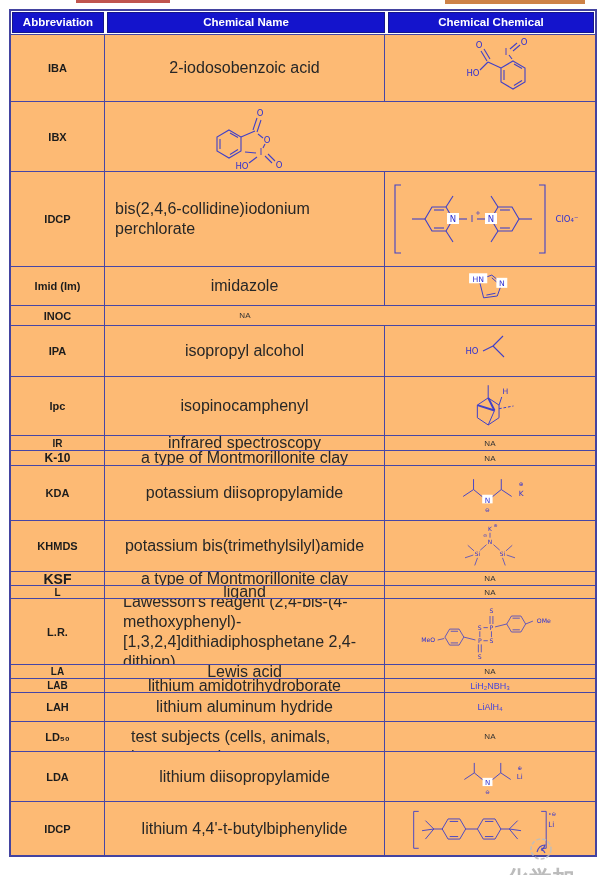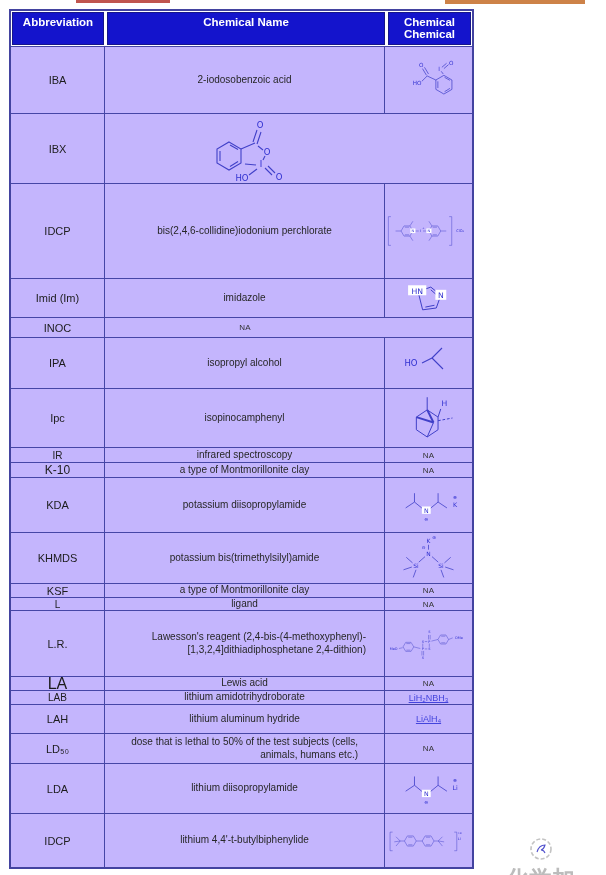--- a/index.html
+++ b/index.html
@@ -5,45 +5,45 @@
   html,body{margin:0;padding:0;}
   body{
     width:606px;height:875px;position:relative;background:#fff;
     font-family:"Liberation Sans", sans-serif;overflow:hidden;
   }
   .top-bar{position:absolute;top:0;height:4px;}
   .top-bar.left{left:76px;width:94px;background:#c0554e;height:3px;}
   .top-bar.right{left:445px;width:140px;background:#cd8248;}
 
   .table{
-    position:absolute;left:9px;top:9px;width:465px;
-    border:2px solid #4343a0;background:#c4b5fd;box-sizing:border-box;
+    position:absolute;left:9px;top:9px;width:588px;
+    border:2px solid #4343a0;background:#fdba74;box-sizing:border-box;
   }
   .thead{
     display:grid;grid-template-columns:92px 278px 1fr;gap:3px;
     background:#fff;padding:1px;
   }
   .th{
     background:#1414cc;color:#fff;font-weight:bold;font-size:11.5px;
     text-align:center;padding:3px 0 4px 0;border:1px solid #16168a;
   }
   .row{
     display:grid;grid-template-columns:94px 280px 1fr;
     border-top:1px solid #4646a6;box-sizing:border-box;
   }
   .cell{
     display:flex;align-items:center;justify-content:center;
     box-sizing:border-box;overflow:hidden;
   }
-  .cell.abbr{border-right:1px solid #4646a6;font-weight:normal;font-size:11px;color:#1c1c1c;}
-  .cell.name{border-right:1px solid #4646a6;font-size:10px;color:#272727;text-align:right;padding:0 10px;line-height:1.25;}
+  .cell.abbr{border-right:1px solid #4646a6;font-weight:bold;font-size:11px;color:#1c1c1c;}
+  .cell.name{border-right:1px solid #4646a6;font-size:16px;color:#272727;text-align:left;padding:0 10px;line-height:1.25;}
   .cell.name.wrap-lr{padding:0 18px;}
   .cell.name.wrap-ld{padding:0 26px;}
   .na{font-size:8px;color:#333;letter-spacing:0.3px;}
-  .formula{font-size:9px;color:#4444dd;text-decoration:underline;}
+  .formula{font-size:9px;color:#4444dd;}
   .struct svg{display:block;}
   svg line, svg path, svg polygon, svg polyline{stroke:#4040c8;stroke-width:1.1;fill:none;}
   svg .bold{stroke-width:2.2;}
   svg .dash{stroke-dasharray:3,2;}
   svg text{fill:#3030d0;font-family:"DejaVu Sans", sans-serif;font-size:8.5px;text-anchor:middle;}
   svg text.small{font-size:6.5px;}
   svg rect.mask{fill:#ffffff;stroke:none;}
 
   .watermark{
     position:absolute;left:506px;top:836px;z-index:6;display:flex;align-items:center;gap:2px;
@@ -254,21 +254,21 @@
         <text x="65" y="9" class="small">⊕</text>
         <text x="50" y="23" class="small">⊖</text>
         <text x="57" y="33">N</text>
         <text x="39" y="50">Si</text>
         <text x="75" y="50">Si</text>
       </svg>
     </div>
   </div>
 
   <div class="row" style="height:14px">
-    <div class="cell abbr" style="font-size:11px">KSF</div>
+    <div class="cell abbr" style="font-size:14px">KSF</div>
     <div class="cell name">a type of Montmorillonite clay</div>
     <div class="cell struct">
         <span class="na">NA</span>
       </div>
   </div>
 
   <div class="row" style="height:13px">
     <div class="cell abbr" style="font-size:10px">L</div>
     <div class="cell name">ligand</div>
     <div class="cell struct">
@@ -305,21 +305,21 @@
         <text x="108" y="59">S</text>
         <text x="92" y="59">P</text>
         <text x="108" y="18">S</text>
         <text x="92" y="81">S</text>
         <text x="180" y="31">OMe</text>
       </svg>
     </div>
   </div>
 
   <div class="row" style="height:14px">
-    <div class="cell abbr" style="font-size:16px">LA</div>
+    <div class="cell abbr" style="font-size:10px">LA</div>
     <div class="cell name">Lewis acid</div>
     <div class="cell struct">
         <span class="na">NA</span>
       </div>
   </div>
 
   <div class="row" style="height:14px">
     <div class="cell abbr" style="font-size:10px">LAB</div>
     <div class="cell name">lithium amidotrihydroborate</div>
     <div class="cell struct">

